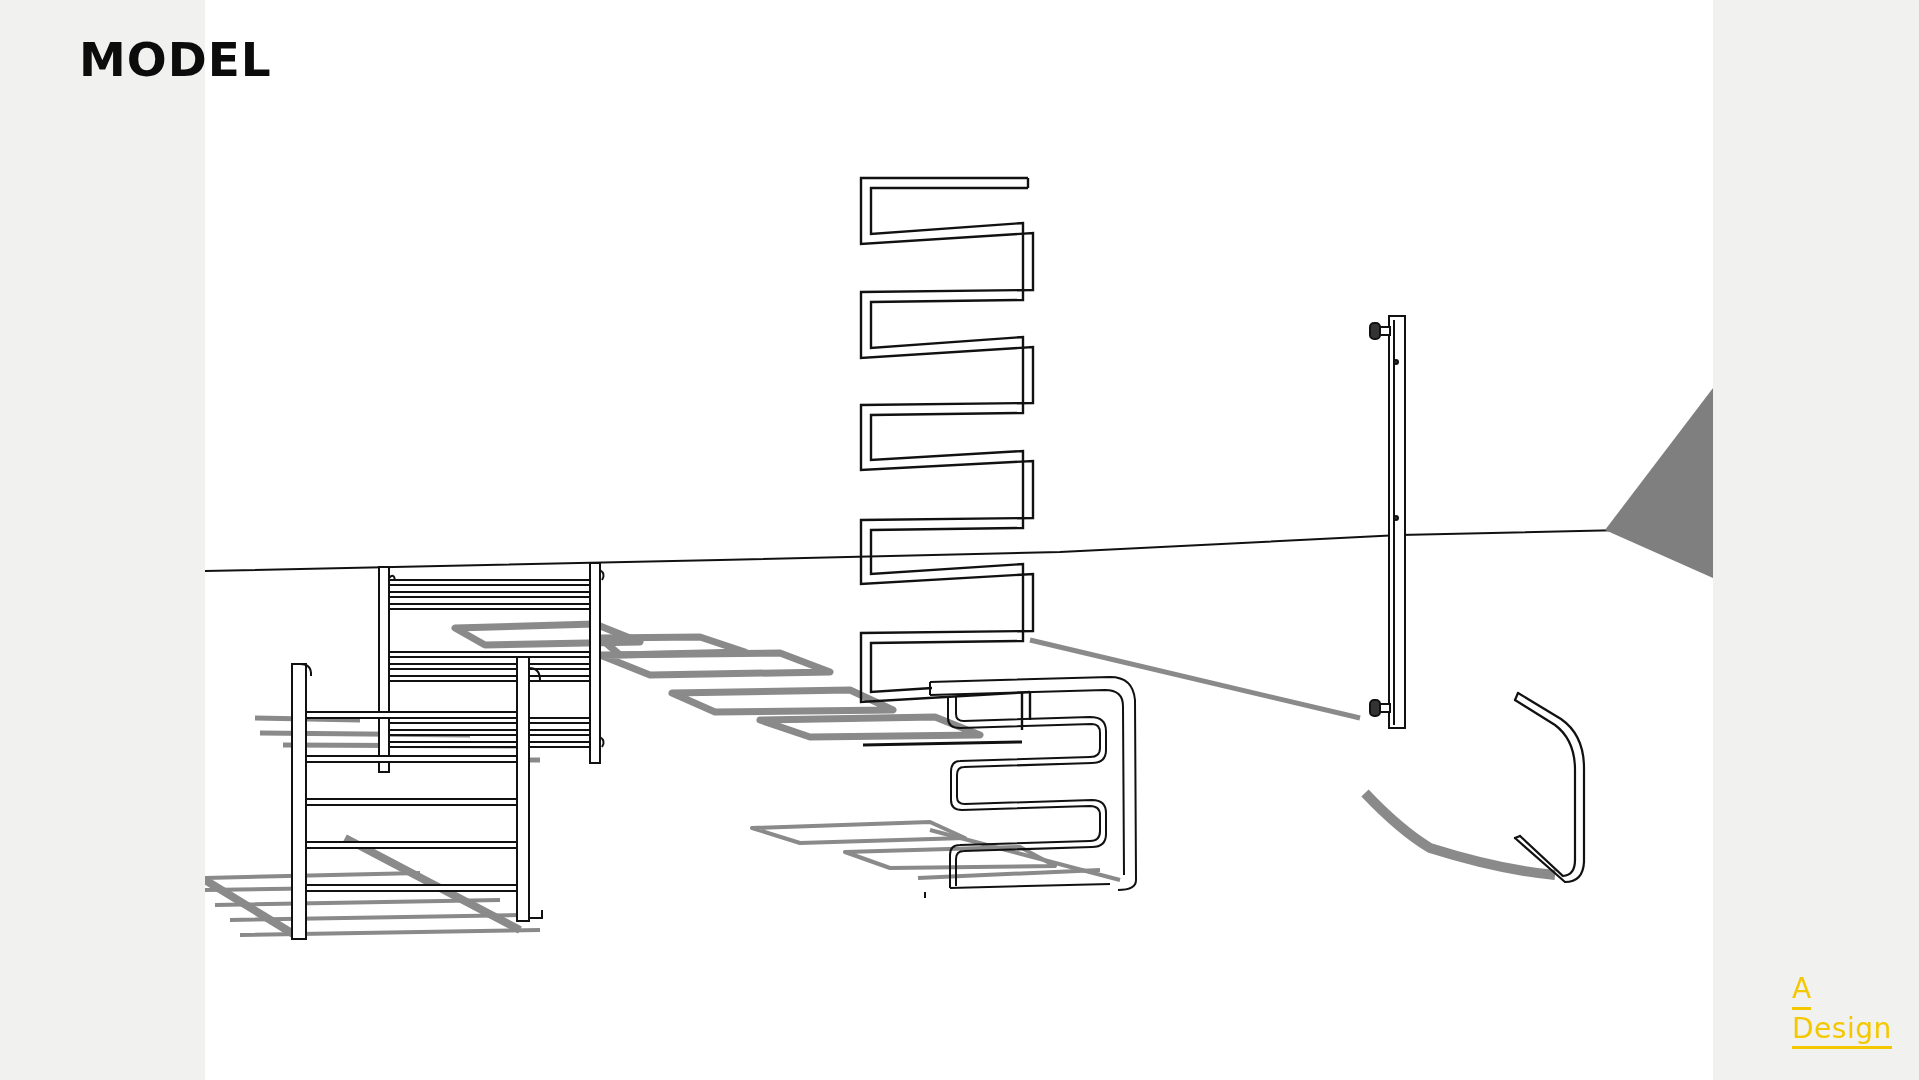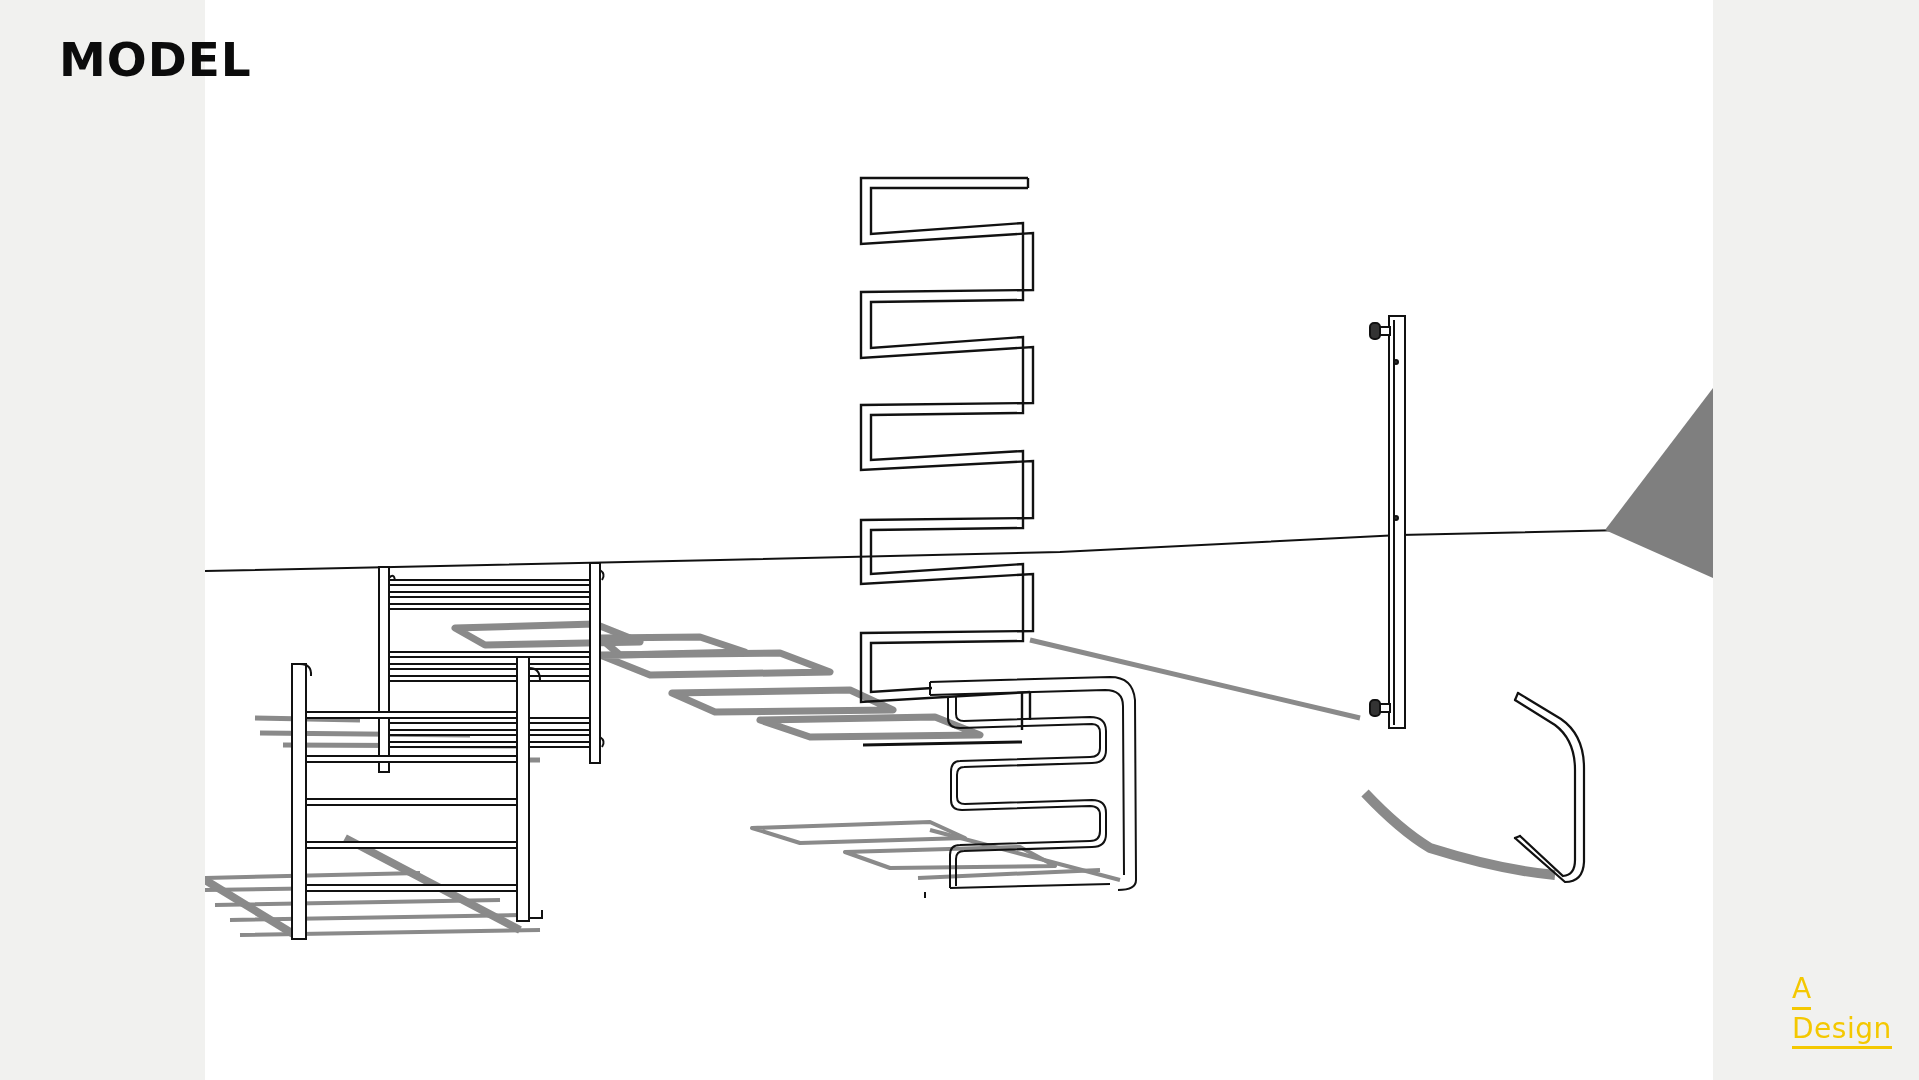--- a/index.html
+++ b/index.html
@@ -7,21 +7,21 @@
     width:1919px; height:1080px; overflow:hidden; position:relative;
     background:#f1f1ef;
     font-family:"DejaVu Sans", sans-serif;
   }
   .panel {
     position:absolute; left:205px; top:0; width:1508px; height:1080px;
     background:#ffffff;
   }
   .scene { position:absolute; left:0; top:0; width:1919px; height:1080px; }
   .title {
-    position:absolute; left:59px; top:36px;
+    position:absolute; left:79px; top:36px;
     font-family:"DejaVu Sans", sans-serif;
     font-weight:bold; font-size:47px; letter-spacing:1px;
     color:#0c0c0c; line-height:1; z-index:3;
   }
   .logo {
     position:absolute; left:1792px; top:972px; z-index:3;
     font-family:"DejaVu Sans", sans-serif;
     color:#f4c800; font-size:28px; line-height:1.2;
   }
   .logo span { display:inline-block; border-bottom:3px solid #f4c800; padding-bottom:1px; }

